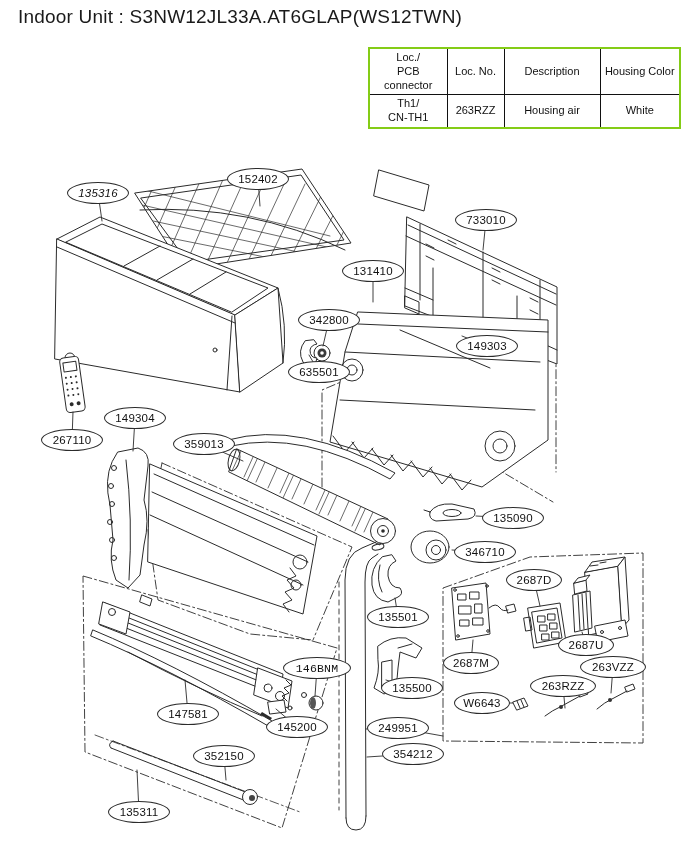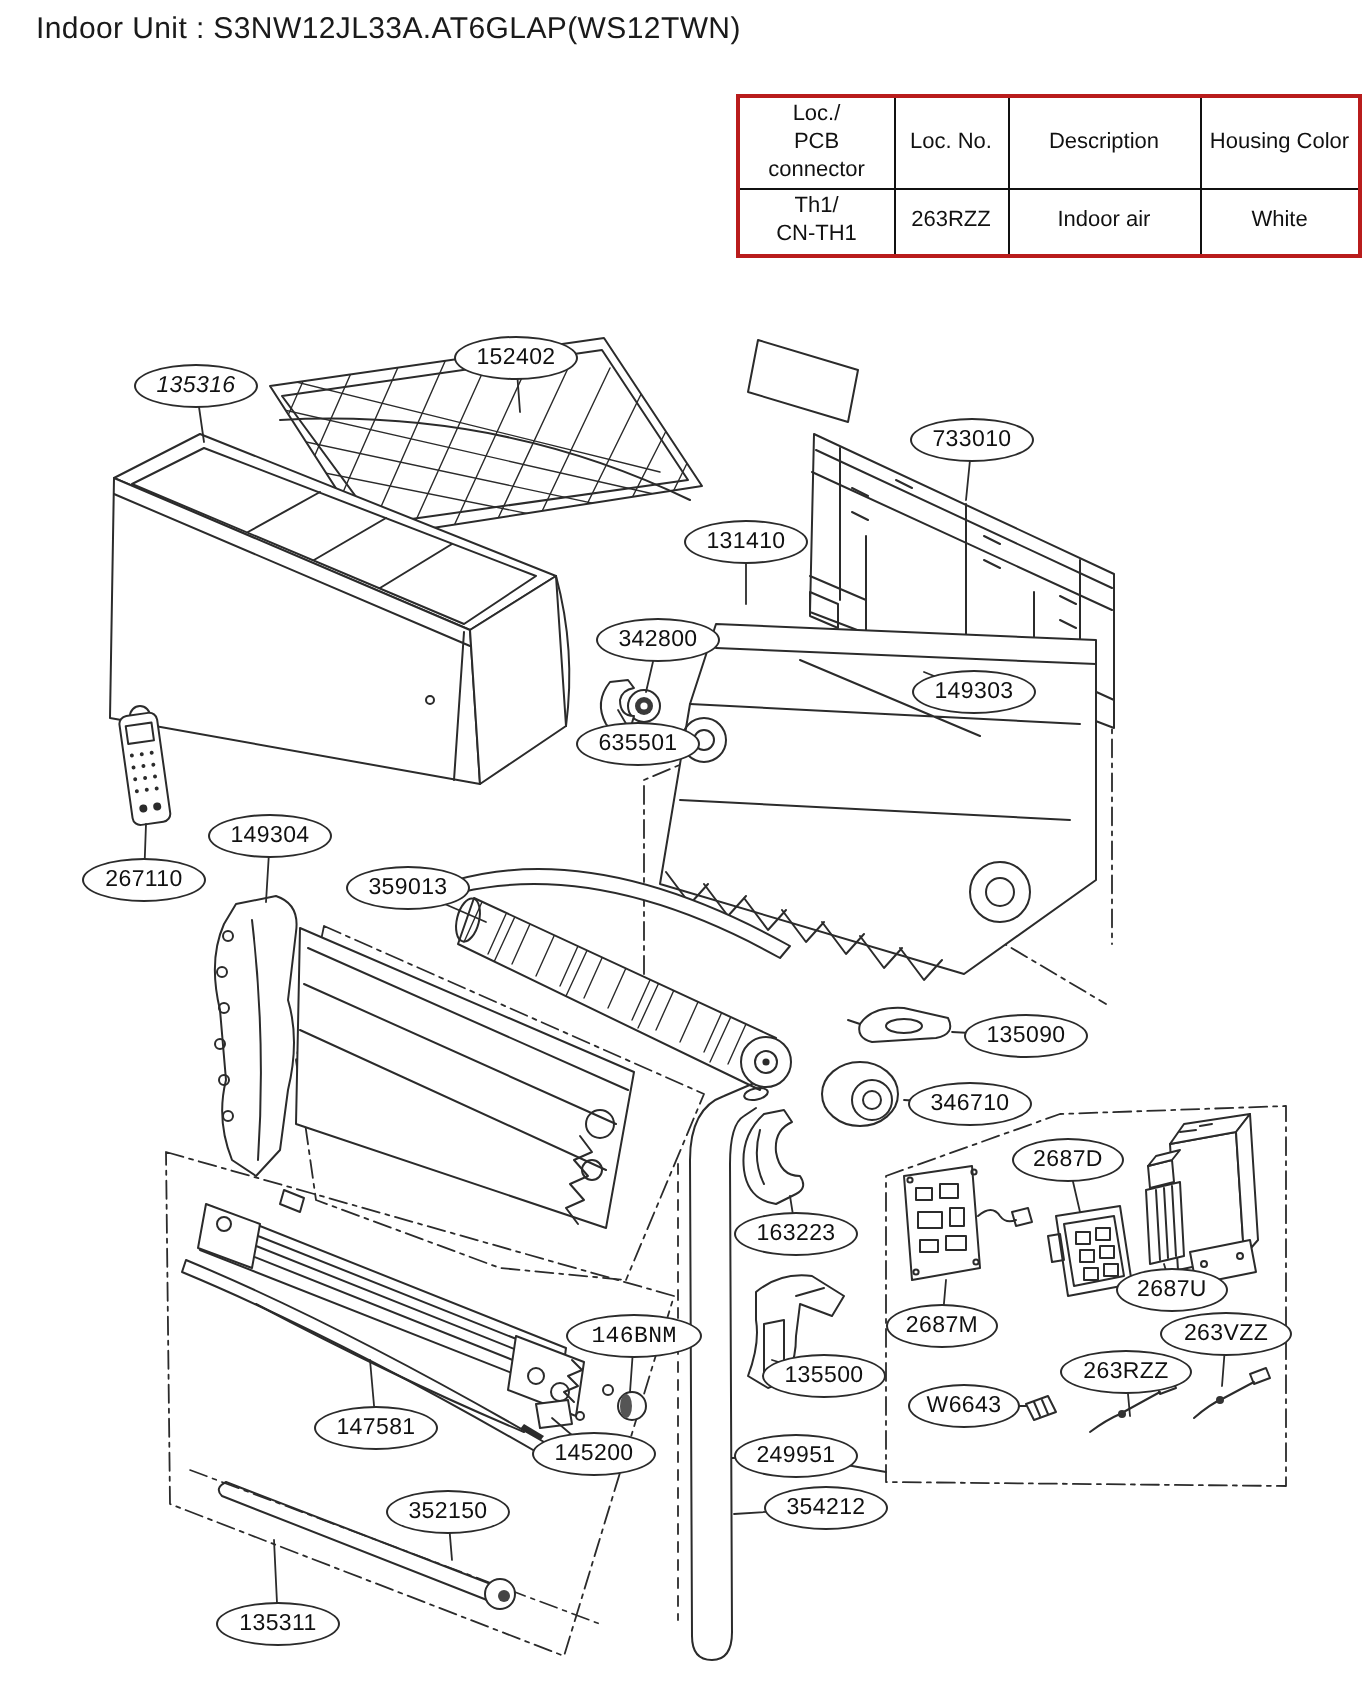--- a/index.html
+++ b/index.html
@@ -1,28 +1,28 @@
 <!DOCTYPE html>
 <html><head>
 <meta charset="utf-8">
 <style>
   html,body{margin:0;padding:0;background:#fff;}
   #page{position:relative;width:681px;height:841px;background:#fff;overflow:hidden;
         font-family:"Liberation Sans", sans-serif;color:#1c1c1c;}
-  #title{position:absolute;left:18px;top:6px;font-size:15px;color:#1a1a1a;letter-spacing:.2px;white-space:nowrap;}
+  #title{position:absolute;left:18px;top:6px;font-size:19px;color:#1a1a1a;letter-spacing:.2px;white-space:nowrap;}
   #diagram-svg{position:absolute;left:0;top:0;width:681px;height:841px;z-index:1;}
   #labels-layer{position:absolute;left:0;top:0;width:681px;height:841px;z-index:2;pointer-events:none;}
   .part-label{position:absolute;transform:translate(-50%,-50%);height:22px;border:1.3px solid #2b2b2b;
         border-radius:50%;background:#fff;display:flex;align-items:center;justify-content:center;
         font-size:11.5px;color:#111;letter-spacing:.2px;box-sizing:border-box;}
   .tbl{position:absolute;left:368px;top:47px;border-collapse:collapse;background:#fff;z-index:3;
         font-size:11px;line-height:1.25;color:#111;table-layout:fixed;}
   .tbl th,.tbl td{border:1px solid #111;text-align:center;vertical-align:middle;
         white-space:pre-line;font-weight:normal;padding:2px 2px;}
-  .tbl{border:2px solid #b91c1c;}
+  .tbl{border:2px solid #84cc16;}
   .tbl tr.hdr{height:30px;} .tbl tr.r{height:31px;}
 </style>
 </head>
 <body>
 
 <div id="page">
   <div id="title">Indoor Unit : S3NW12JL33A.AT6GLAP(WS12TWN)</div>
 
   <table class="tbl">
     <colgroup>
@@ -36,21 +36,21 @@
       <th>Loc./
 PCB connector</th>
       <th>Loc. No.</th>
       <th>Description</th>
       <th>Housing Color</th>
     </tr>
     <tr class="r">
       <td>Th1/
 CN-TH1</td>
       <td>263RZZ</td>
-      <td>Indoor air</td>
+      <td>Housing air</td>
       <td>White</td>
     </tr>
   </tbody>
     </table>
 
   <svg id="diagram-svg" viewBox="0 0 681 841" fill="none" stroke="#2b2b2b" stroke-width="1" stroke-linejoin="round" stroke-linecap="round">
     <defs>
       <clipPath id="gclip">
           <polygon points="135,193 302,169 351,243 184,269"></polygon>
         </clipPath>
@@ -326,21 +326,21 @@
       <div class="part-label" style="left: 373px; top: 271px; width: 62px;">131410</div>
       <div class="part-label" style="left: 487px; top: 346px; width: 62px;">149303</div>
       <div class="part-label" style="left: 329px; top: 320px; width: 62px;">342800</div>
       <div class="part-label" style="left: 319px; top: 372px; width: 62px;">635501</div>
       <div class="part-label" style="left: 72px; top: 440px; width: 62px;">267110</div>
       <div class="part-label" style="left: 135px; top: 418px; width: 62px;">149304</div>
       <div class="part-label" style="left: 204px; top: 444px; width: 62px;">359013</div>
       <div class="part-label" style="left: 513px; top: 518px; width: 62px;">135090</div>
       <div class="part-label" style="left: 485px; top: 552px; width: 62px;">346710</div>
       <div class="part-label" style="left: 534px; top: 580px; width: 56px;">2687D</div>
-      <div class="part-label" style="left: 398px; top: 617px; width: 62px;">163223</div>
+      <div class="part-label" style="left: 398px; top: 617px; width: 62px;">135501</div>
       <div class="part-label" style="left: 471px; top: 663px; width: 56px;">2687M</div>
       <div class="part-label" style="left: 586px; top: 645px; width: 56px;">2687U</div>
       <div class="part-label" style="left: 613px; top: 667px; width: 66px;">263VZZ</div>
       <div class="part-label" style="left: 563px; top: 686px; width: 66px;">263RZZ</div>
       <div class="part-label" style="left: 482px; top: 703px; width: 56px;">W6643</div>
       <div class="part-label" style="left: 317px; top: 668px; width: 68px; font-family: Liberation Mono, monospace;">146BNM</div>
       <div class="part-label" style="left: 188px; top: 714px; width: 62px;">147581</div>
       <div class="part-label" style="left: 297px; top: 727px; width: 62px;">145200</div>
       <div class="part-label" style="left: 224px; top: 756px; width: 62px;">352150</div>
       <div class="part-label" style="left: 139px; top: 812px; width: 62px;">135311</div>

